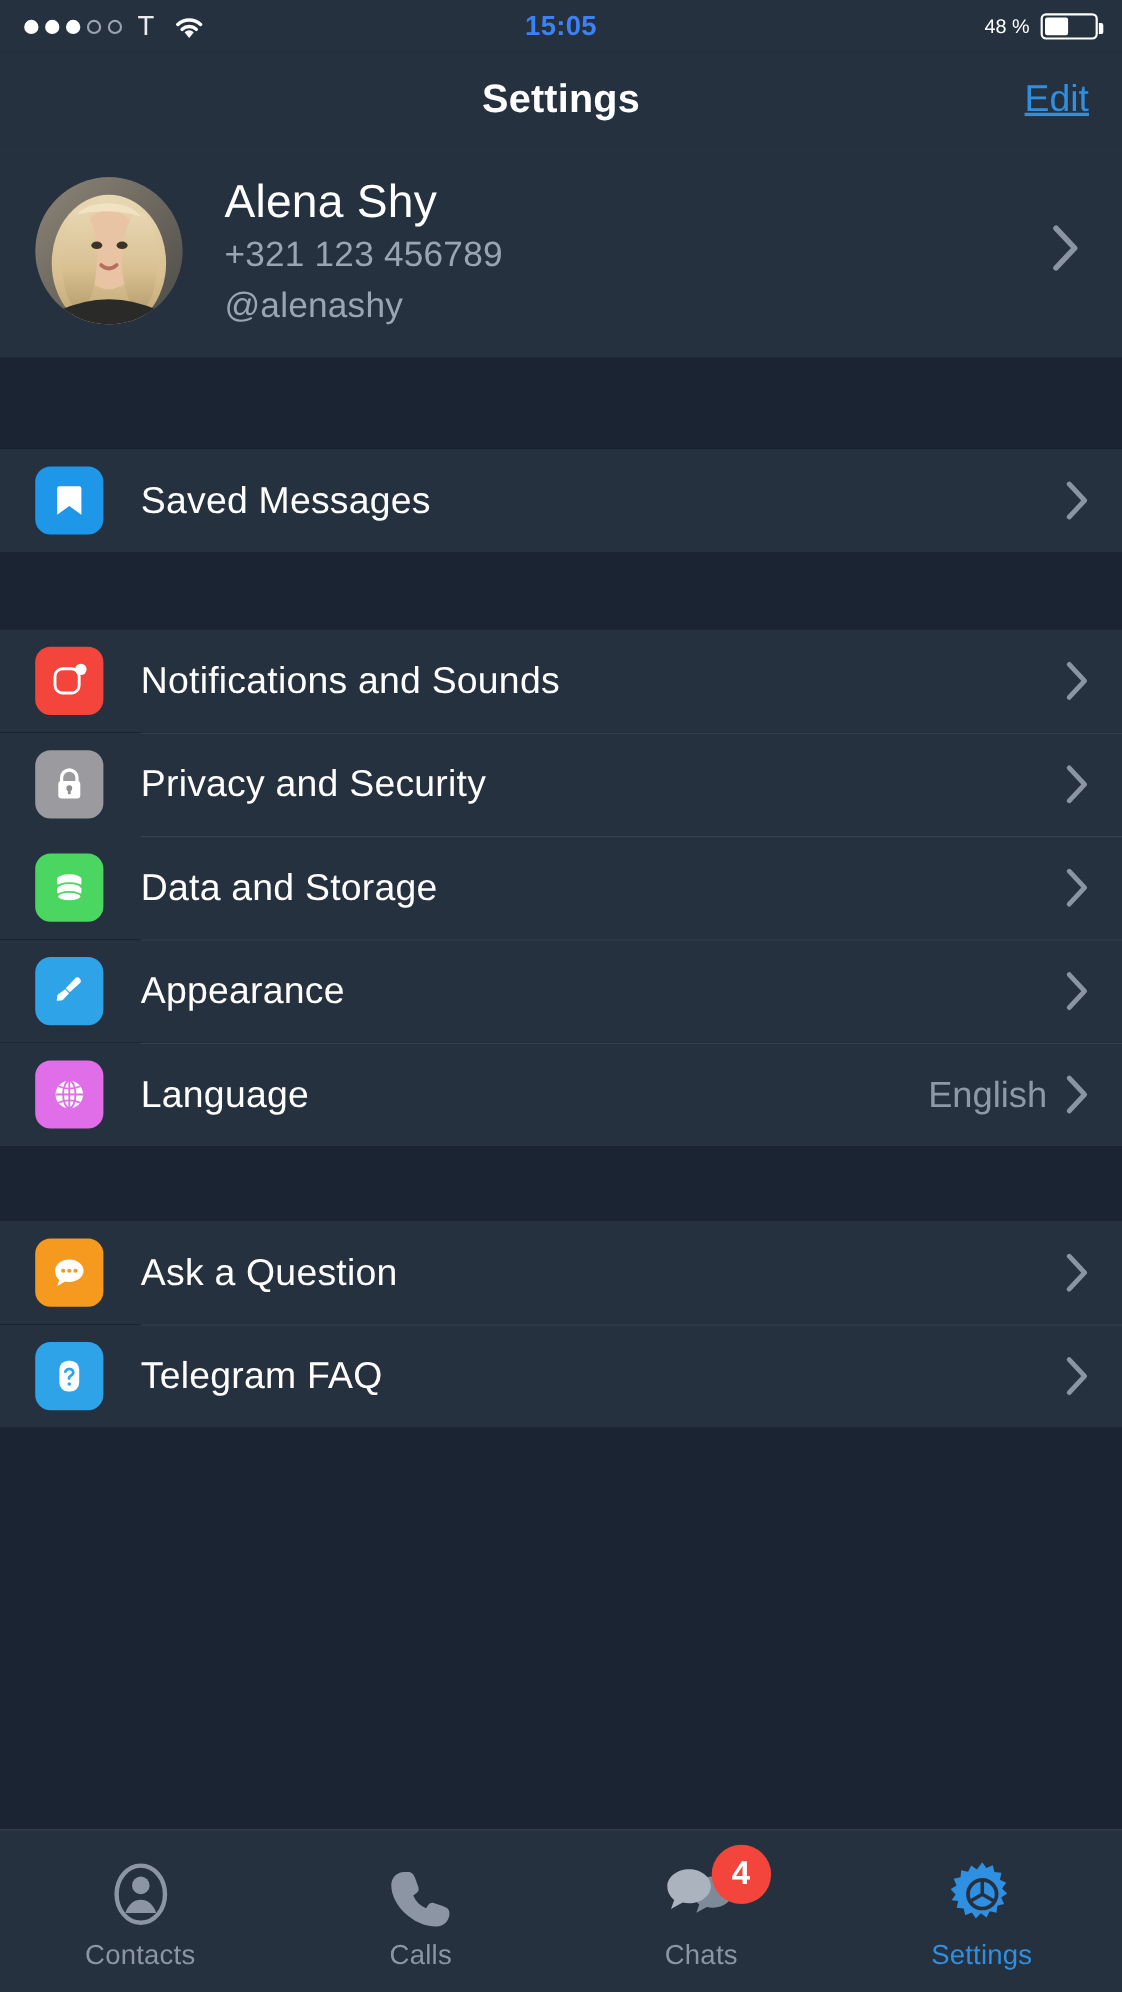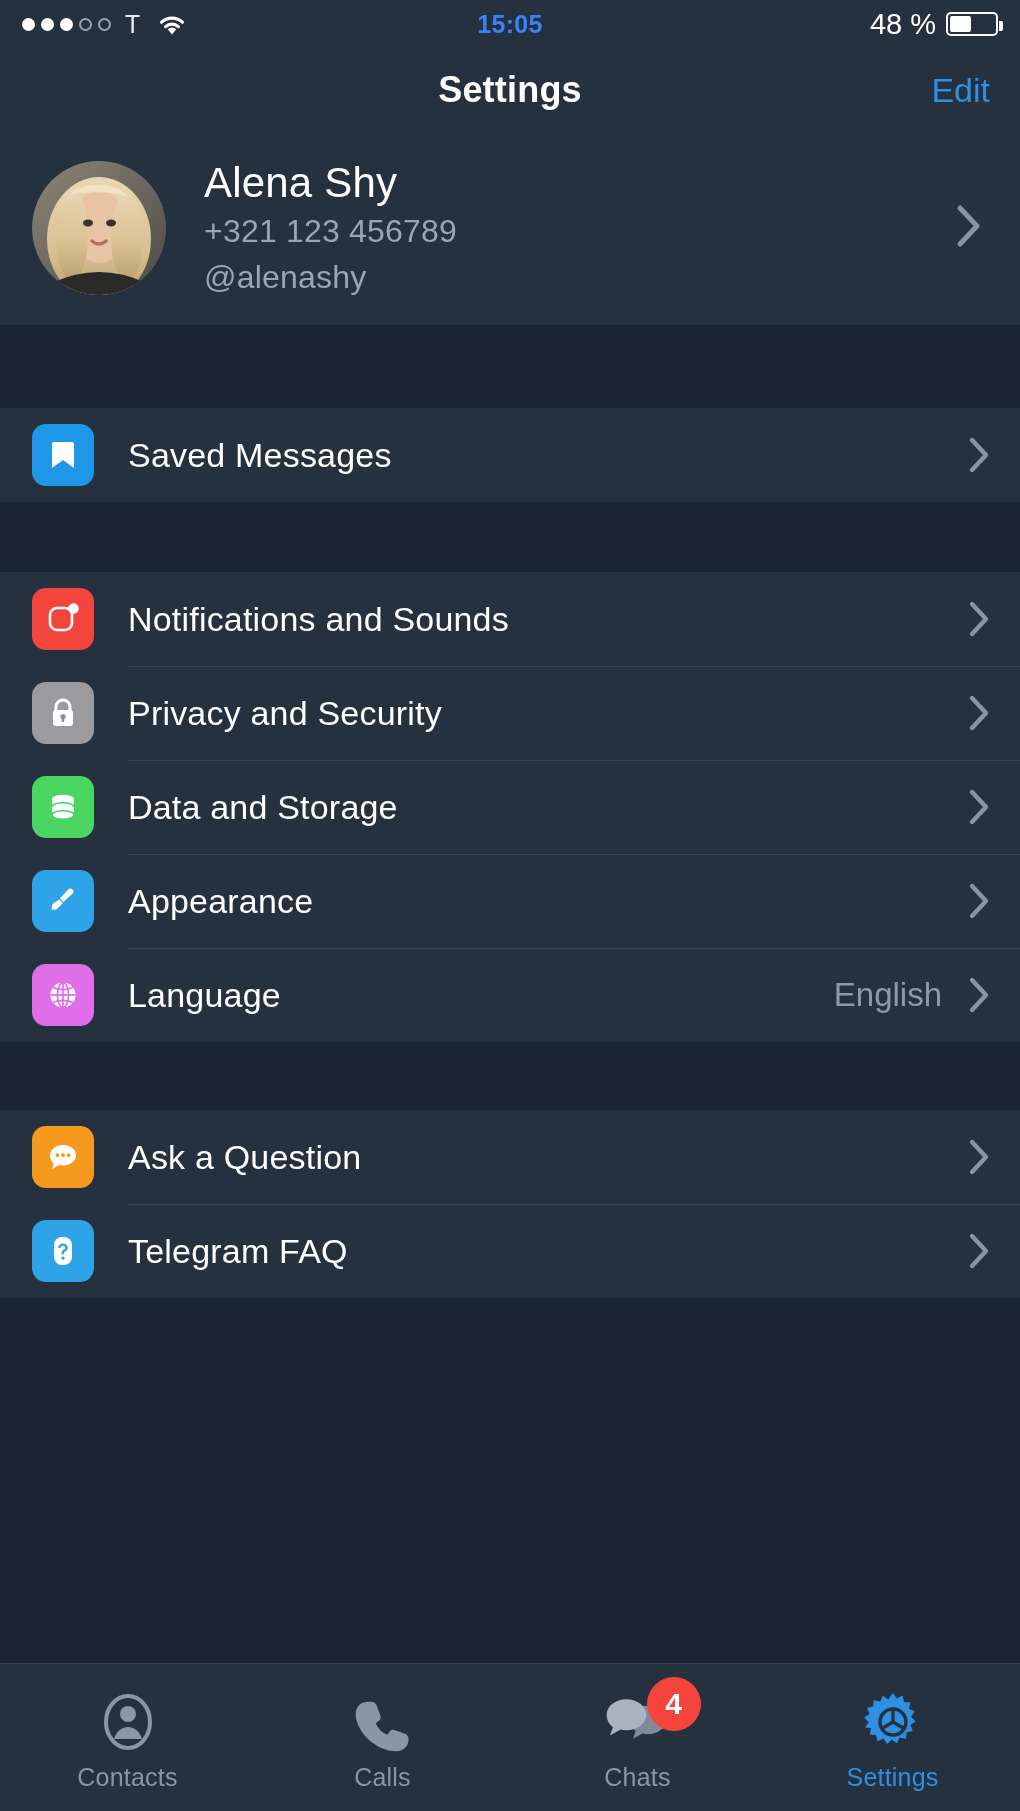--- a/index.html
+++ b/index.html
@@ -17,34 +17,34 @@
     padding:0 22px; color:#ffffff;
   }
   .sb-left{display:flex;align-items:center;gap:8px;flex:1;}
   .dots{display:flex;align-items:center;gap:6px;}
   .dot{width:13px;height:13px;border-radius:50%;background:#ffffff;}
   .dot.hollow{background:transparent;border:2px solid #9aa3ae;width:13px;height:13px;}
   .carrier{font-size:25px;font-weight:400;color:#e9ecef;margin-left:6px;letter-spacing:.5px;}
   .wifi{margin-left:6px;display:flex;align-items:center;}
   .sb-center{flex:0 0 auto;font-size:25px;font-weight:600;color:#3b82f6;letter-spacing:.3px;}
   .sb-right{flex:1;display:flex;align-items:center;justify-content:flex-end;gap:10px;}
-  .batt-text{font-size:29px;color:#ffffff;}
+  .batt-text{font-size:18px;color:#ffffff;}
   .batt{position:relative;width:52px;height:24px;border:2px solid #ffffff;border-radius:5px;display:flex;align-items:center;padding:2px;}
   .batt::after{content:"";position:absolute;right:-7px;top:7px;width:4px;height:10px;background:#ffffff;border-radius:0 2px 2px 0;}
   .batt-fill{height:100%;background:#ffffff;border-radius:2px;width:48%;}
 
   
   .navbar{
     position:relative;height:83px;background:#26313f;
     display:flex;align-items:center;justify-content:center;
   }
   .nav-title{font-size:36px;font-weight:700;color:#ffffff;letter-spacing:.2px;}
   .nav-edit{
     position:absolute;right:30px;top:50%;transform:translateY(-50%);
-    font-size:34px;color:#2f8fe0;font-weight:400;
+    font-size:34px;color:#2f8fe0;font-weight:400;text-decoration:underline;
   }
 
   
   .profile{
     height:194px;background:#26313f;display:flex;align-items:center;
     padding:0 24px 0 32px;position:relative;
   }
   .avatar{
     width:134px;height:134px;border-radius:50%;flex:0 0 auto;overflow:hidden;
     background:#4a5261;position:relative;
@@ -67,21 +67,21 @@
     padding-left:32px;padding-right:30px;background:#26313f;
   }
   .row + .row::before{
     content:"";position:absolute;left:128px;right:0;top:0;height:1px;background:#39424f;
   }
   .row-icon{
     width:62px;height:62px;border-radius:14px;flex:0 0 auto;
     display:flex;align-items:center;justify-content:center;
   }
   .row-label{margin-left:34px;font-size:34px;color:#ffffff;font-weight:400;letter-spacing:.2px;}
-  .row-right{margin-left:auto;display:flex;gap:26px;}
+  .row-right{margin-left:auto;display:flex;gap:16px;}
   .row-value{font-size:33px;color:#8e99a8;}
   .chev{display:flex;align-items:center;}
 
   
   .ic-blue{background:#1e97e8;}
   .ic-green{background:#4bd561;}
   .ic-orange{background:#f5a623;}
   .ic-red{background:#f4453c;}
   .ic-gray{background:#9a9a9f;}
   .ic-green2{background:#4bd561;}

